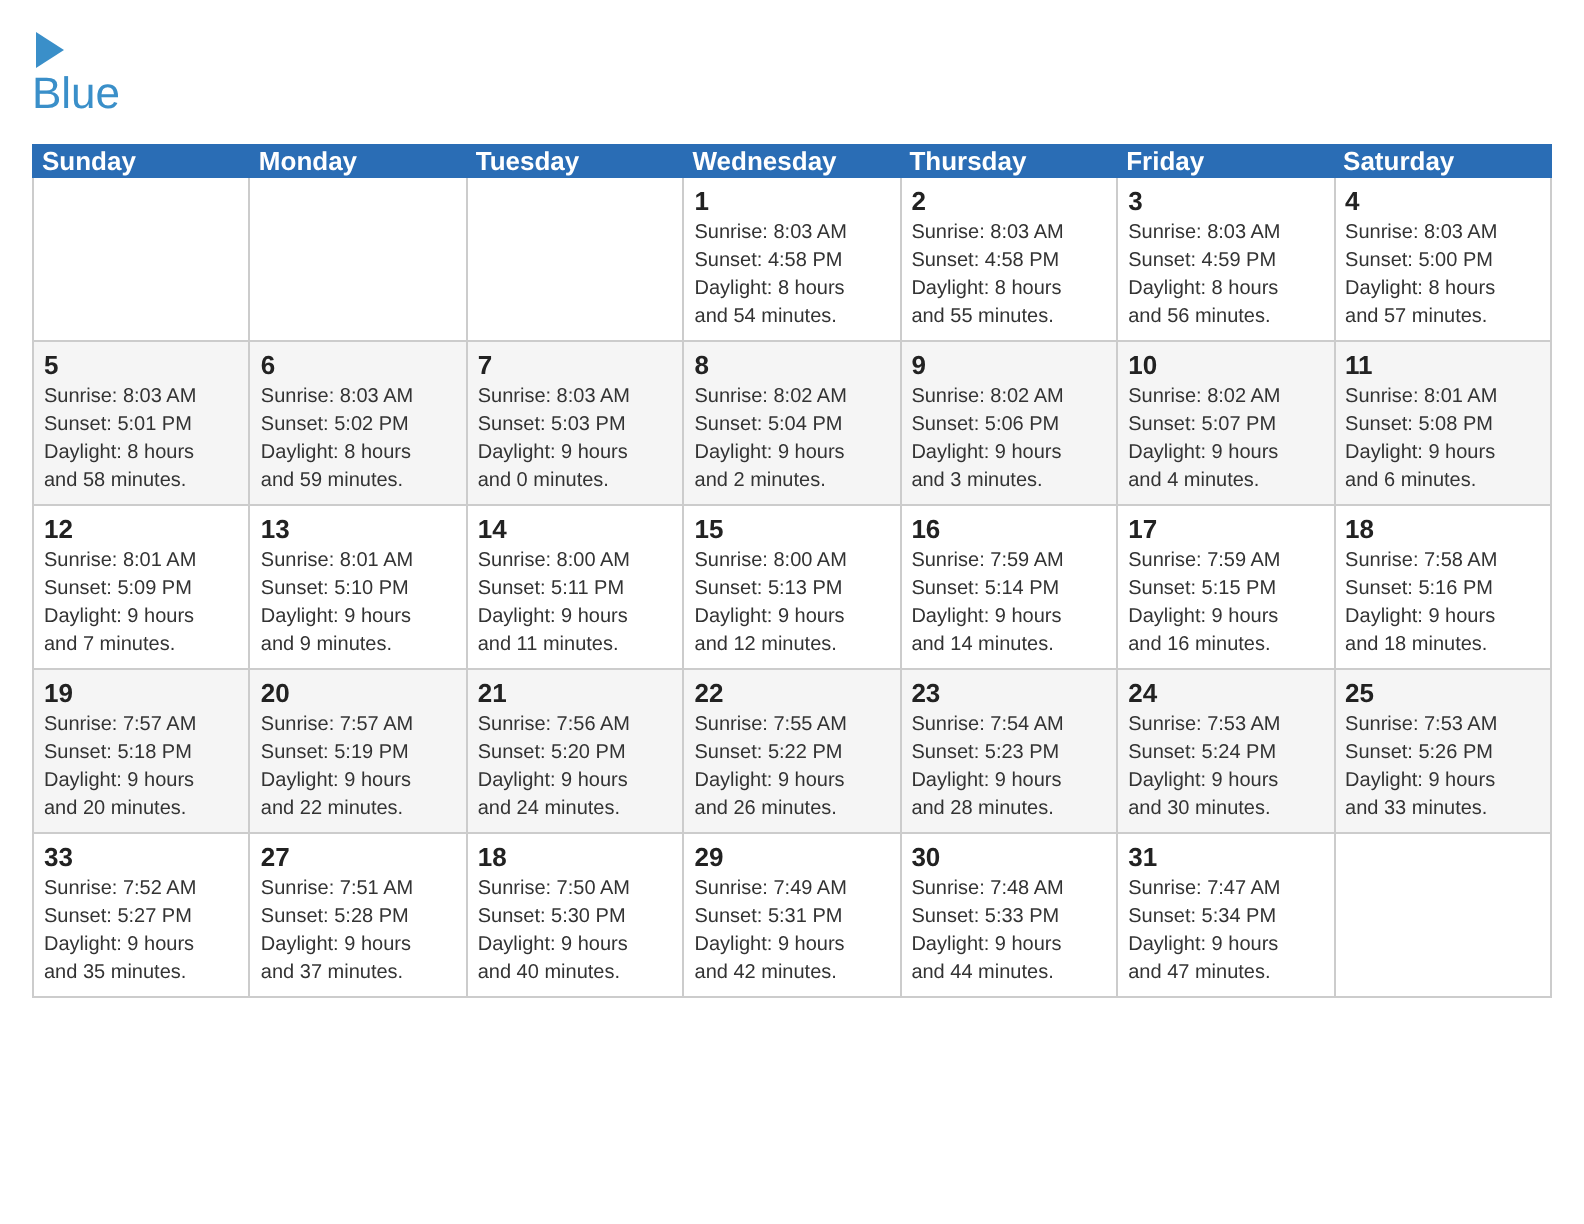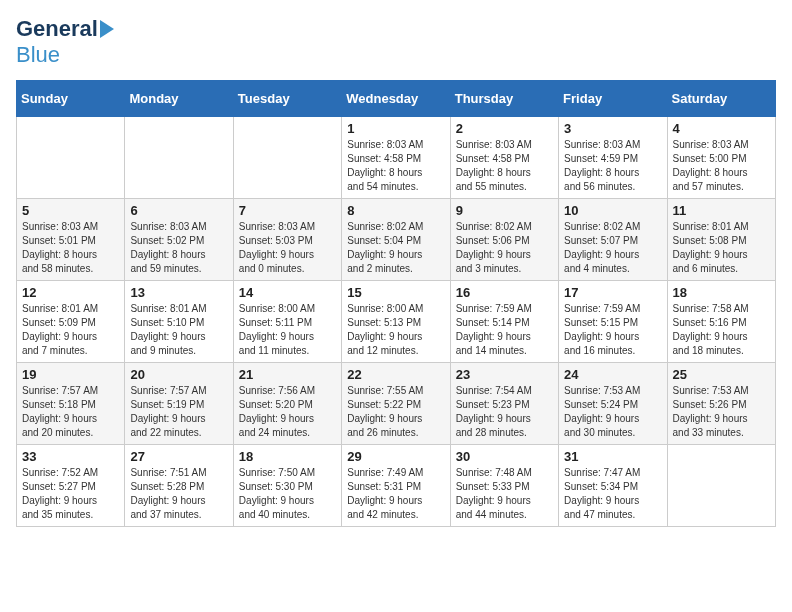--- a/index.html
+++ b/index.html
@@ -49,21 +49,21 @@
       font-weight: normal;
     }
     .calendar {
       width: 100%;
       border-collapse: collapse;
       font-size: 11px;
     }
     .calendar thead tr th {
       background: #2a6db5;
       color: #fff;
-      padding: 10px 4px;
+      padding: 0 4px;
       text-align: left;
       font-size: 13px;
       font-weight: bold;
       border: 1px solid #2a6db5;
     }
     .calendar tbody tr td {
       border: 1px solid #ccc;
       vertical-align: top;
       padding: 4px 5px;
       width: 14.28%;
@@ -88,21 +88,20 @@
     .empty-cell {
       background: #fff !important;
     }
   </style>
 </head>
 <body>
 
 <div class="header">
   <div class="logo">
     <div class="logo-line">
-      <span style="font-size:22px;font-weight:bold;color:#1a3a5c;">General</span>
       <span class="logo-arrow"></span>
     </div>
     <div>
       <span style="font-size:22px;font-weight:normal;color:#3a8fc9;">Blue</span>
     </div>
   </div>
   <div class="title-block">
     <h1></h1>
     <h2></h2>
   </div>

